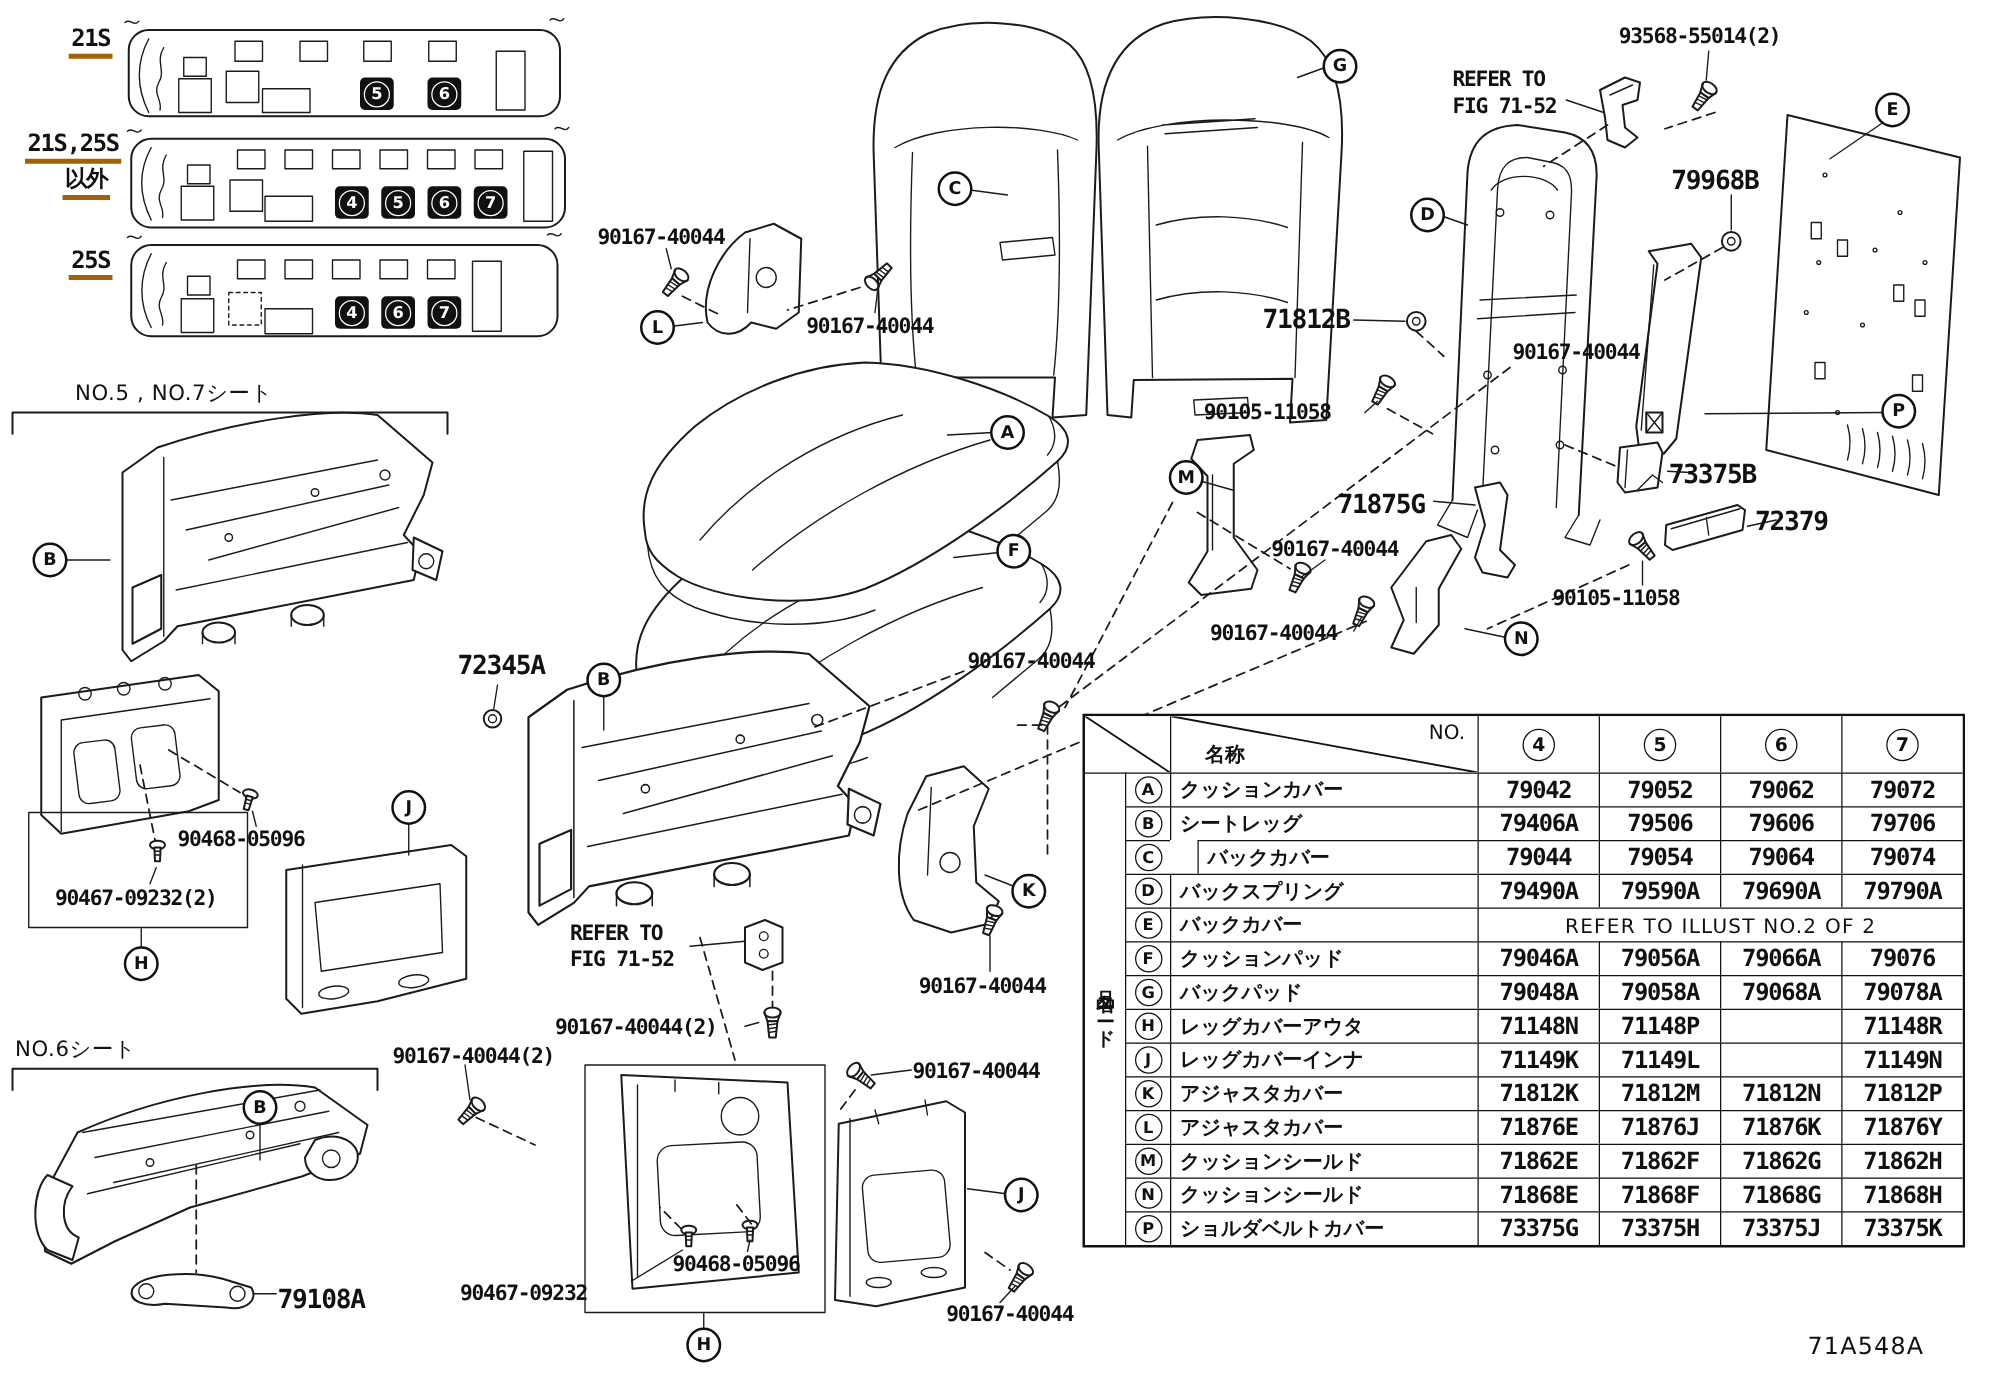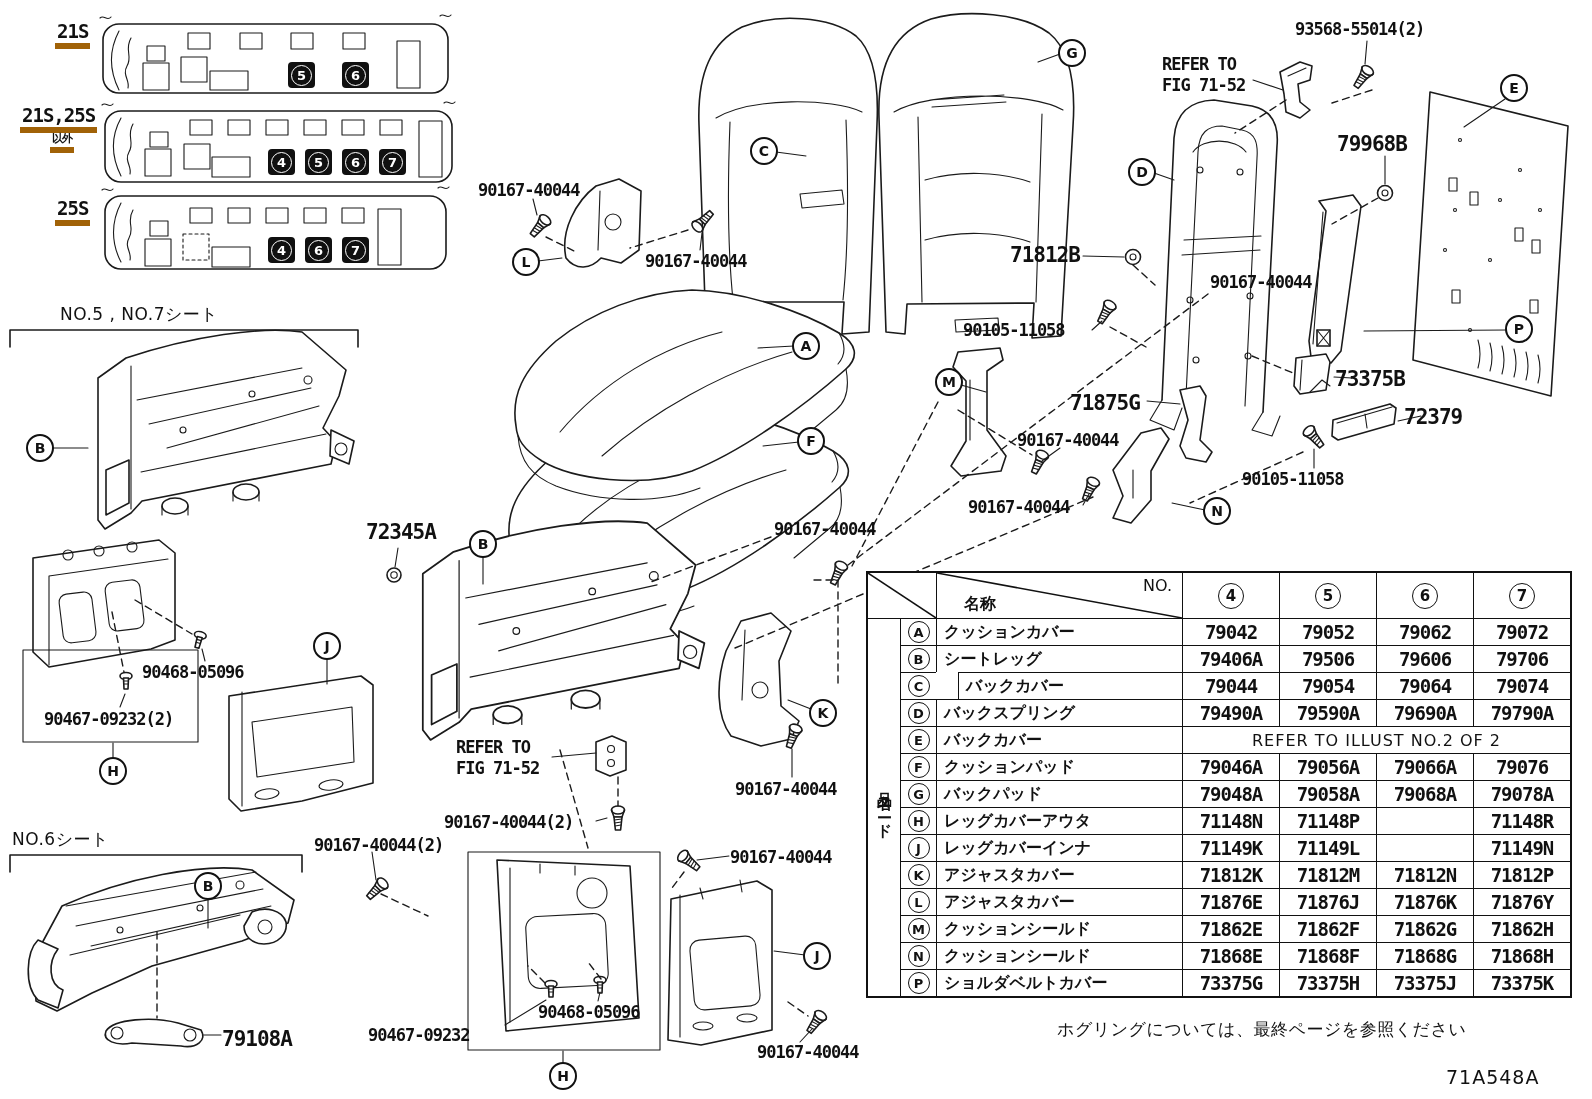--- a/index.html
+++ b/index.html
@@ -8,22 +8,22 @@
   #art{position:absolute;left:0;top:0;z-index:1;}
   #overlay{position:absolute;left:0;top:0;width:1592px;height:1099px;z-index:2;}
   .ln{fill:none;stroke:#1b1b1b;stroke-width:1.6;stroke-linejoin:round;stroke-linecap:round;}
   .fw{fill:#fff;stroke:#1b1b1b;stroke-width:1.6;stroke-linejoin:round;}
   .thin{stroke-width:1.1;}
   .dash{stroke-dasharray:7 5;stroke-width:1.4;}
   .plabel{position:absolute;white-space:pre-line;font:bold 17px "DejaVu Sans Mono",monospace;
           line-height:1.25;letter-spacing:-1px;}
   .plabel.big{font-size:21px;}
   .cfg{position:absolute;font:bold 19px "DejaVu Sans Mono",monospace;letter-spacing:-1px;
-       border-bottom:6px solid #a16207;padding:0 2px 1px 2px;}
-  .cfg.jp{font-family:Liberation Sans, sans-serif;font-size:11px;}
+       border-bottom:4px solid #a16207;padding:0 2px 1px 2px;}
+  .cfg.jp{font-family:Liberation Sans, sans-serif;font-size:18px;}
   .secLabel{position:absolute;font:17px "DejaVu Sans",sans-serif;letter-spacing:0.5px;}
   .callout{position:absolute;width:24px;height:24px;border:2px solid #111;border-radius:50%;
            background:#fff;display:flex;align-items:center;justify-content:center;
            font:bold 14px "DejaVu Sans",sans-serif;transform:translate(-50%,-50%);z-index:3;}
   .bseat{position:absolute;width:27px;height:26px;background:#101010;border-radius:4px;
          display:flex;align-items:center;justify-content:center;z-index:3;}
   .bseat span{width:19px;height:19px;border:1.6px solid #fff;border-radius:50%;color:#fff;
          font:bold 13px "DejaVu Sans",sans-serif;display:flex;align-items:center;justify-content:center;}
   
   #parts-table{position:absolute;left:866px;top:571px;border:2.5px solid #111;background:#fff;
@@ -566,15 +566,14 @@
       <div class="tc lettercell" style="grid-area: 15 / 2;">
         <span class="circle-letter">P</span>
       </div>
       <div class="tc namecell" style="grid-area: 15 / 3;">ショルダベルトカバー</div>
       <div class="tc valcell" style="grid-area: 15 / 4;">73375G</div>
       <div class="tc valcell" style="grid-area: 15 / 5;">73375H</div>
       <div class="tc valcell" style="grid-area: 15 / 6;">73375J</div>
       <div class="tc valcell" style="grid-area: 15 / 7;">73375K</div>
     </div>
 
-  <div class="footnote" style="left:1057px;top:1018px;">ホグリングについては、最終ページを参照ください</div>
   <div class="doccode" style="left:1446px;top:1066px;">71A548A</div>
 </div>
 
 </body></html>

